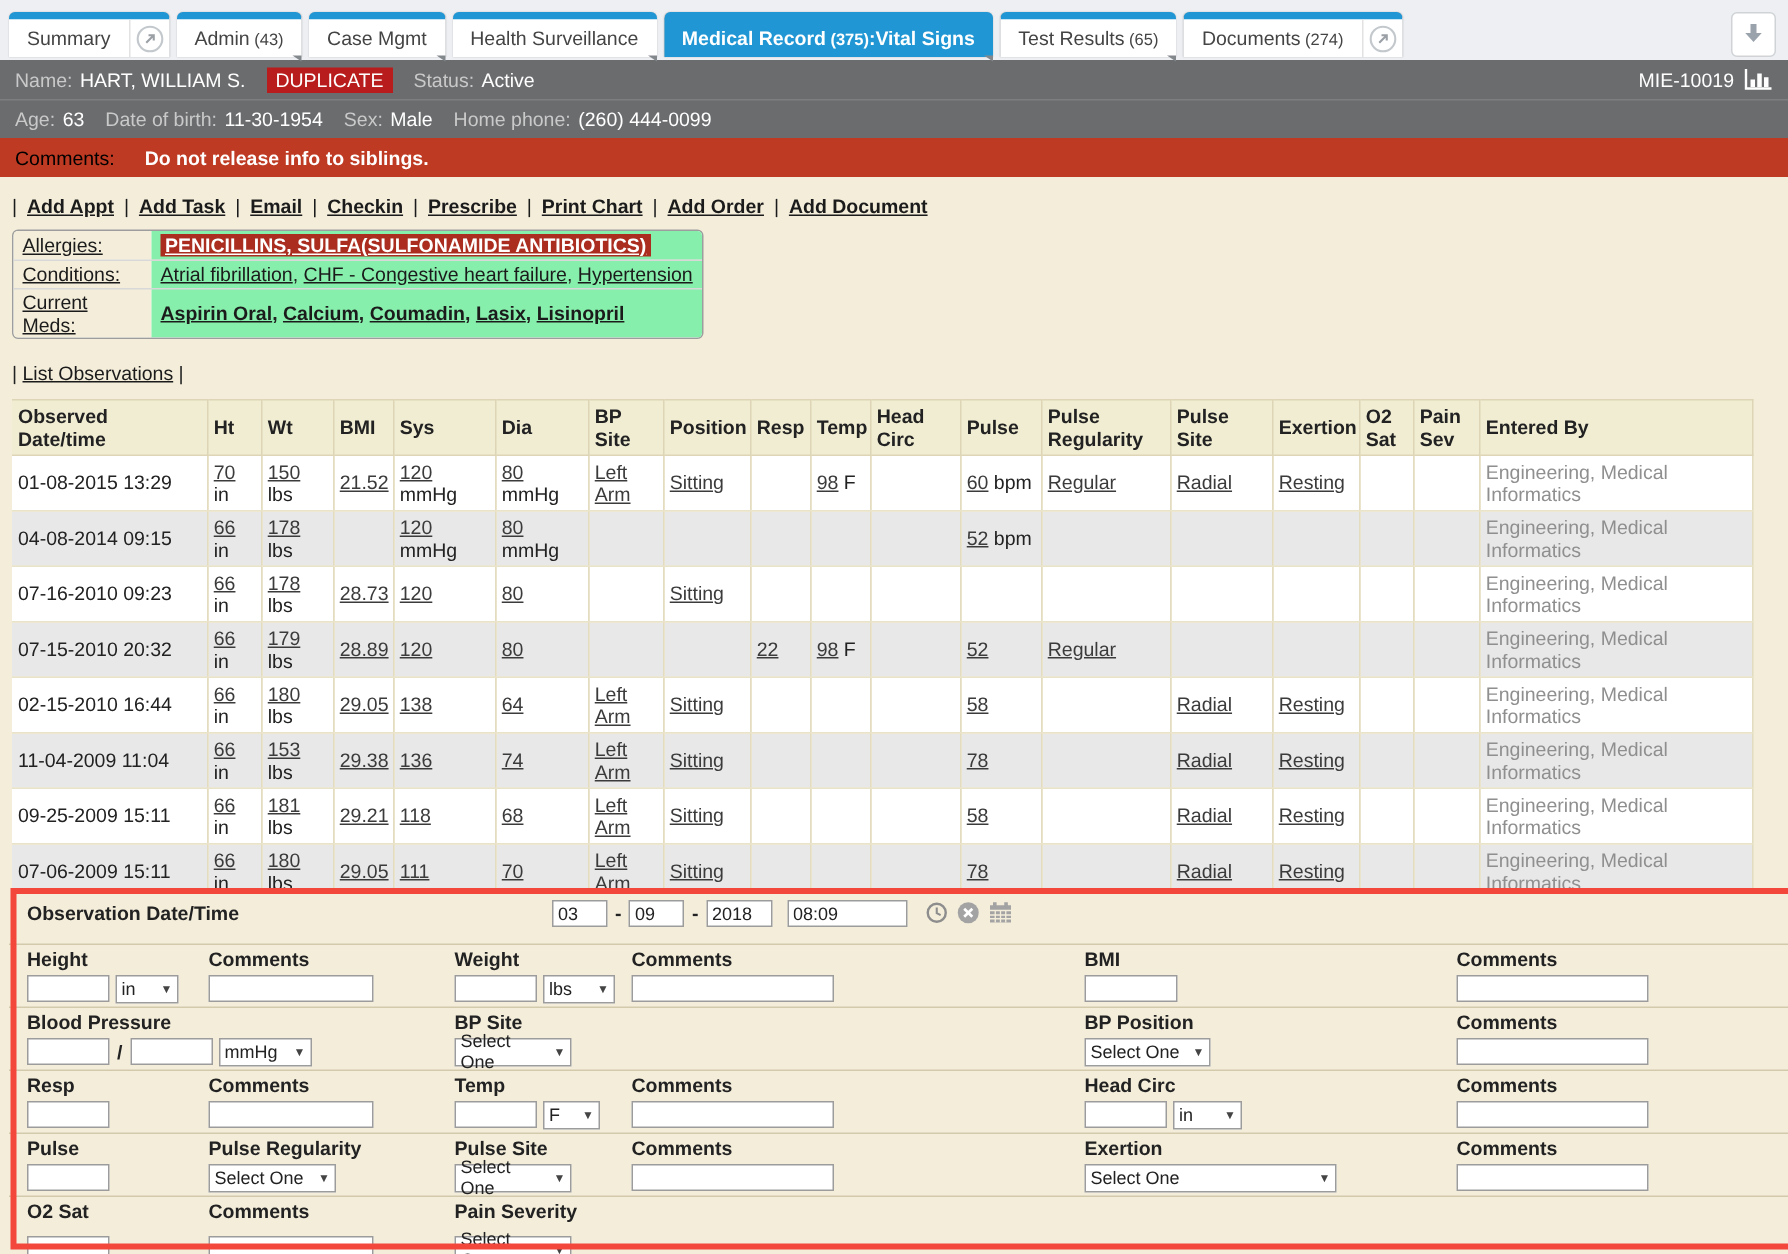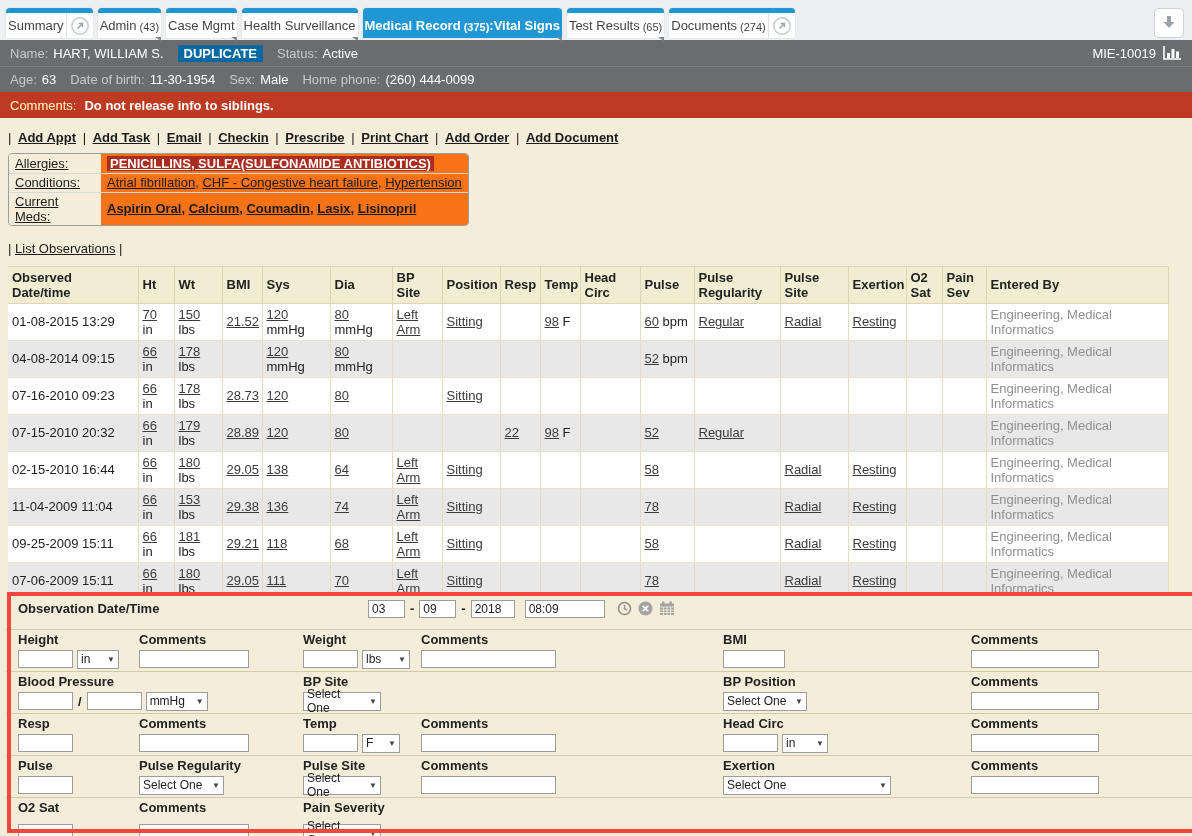--- a/index.html
+++ b/index.html
@@ -18,21 +18,21 @@
     padding:0 8px 2px 6px; position:relative;
   }
   .tabs { display:flex; gap:5px; align-items:flex-end; flex:1; }
   .tabgroup {
     display:flex; background:#fff; border-radius:4px 4px 0 0;
     border-top:5px solid #2097d4; height:30px; position:relative;
     box-shadow:0 0 1px rgba(0,0,0,.25);
   }
   .tabgroup.active { background:#2097d4; }
   .tab {
-    padding:0 2px; display:flex; align-items:center; cursor:pointer;
+    padding:0 12px; display:flex; align-items:center; cursor:pointer;
     color:#444; white-space:nowrap;
   }
   .tabgroup.active .tab { color:#fff; font-weight:bold; }
   .tab .cnt { font-size:11px; margin-left:3px; position:relative; top:1px; }
   .popseg {
     width:27px; display:flex; align-items:center; justify-content:center;
     border-left:1px solid #e2e2e2; cursor:pointer;
   }
   .tabgroup.notch:after {
     content:""; position:absolute; right:0; bottom:-3px;
@@ -44,44 +44,44 @@
     cursor:pointer; padding:0; margin-left:8px;
   }
 
   
   .bar { display:flex; align-items:center; padding:0 10px; height:26px;text-align:right; }
   .bar-name, .bar-demo { background:#6b6c6e; color:#fff; }
   .bar-demo { border-top:1px solid #7d7e80; }
   .bar .lbl { color:#c9c9c9; margin-right:5px; }
   .bar .val { color:#fff; font-weight:normal; margin-right:14px; }
   .dup {
-    background:#0369a1; color:#fff; font-weight:bold; padding:1px 6px;
+    background:#b91c1c; color:#fff; font-weight:normal; padding:1px 6px;
     margin-right:14px; cursor:pointer;
   }
   .spacer { flex:1; }
   .bar-comments { background:#bf3a22; color:#fff; }
-  .bar-comments .lbl-red { color:#fef9c3; margin-right:8px; }
+  .bar-comments .lbl-red { color:#000000; margin-right:20px; }
   .bar-comments .val { font-weight:bold; }
 
   
   .content { padding:0 0 0 6px; }
   a { color:#1b1b1b; text-decoration:underline; cursor:pointer; }
   .actions { margin:12px 0 6px 2px; }
   .actions a { margin:0 3px; font-weight:bold; }
   .actions .pipe { color:#1b1b1b; }
 
   .sumbox-wrap {
     display:inline-block; border:1px solid #9d9d9d; border-radius:4px;
     background:#fff; overflow:hidden; margin:2px 0 4px 2px;
   }
   .sumbox { border-collapse:collapse; }
   .sumbox td { padding:1px 6px; height:19px; vertical-align:middle; }
   .sumbox tr + tr td { border-top:1px solid #d8d8d8; }
   .sb-l { background:#f3edda; width:92px; }
-  .sb-v { background:#f97316; min-width:360px; font-weight:bold; }
+  .sb-v { background:#86efac; min-width:360px; font-weight:bold; }
   .allergy-hl { background:#ab2d20; padding:0 3px; display:inline-block; }
   .allergy-hl a { color:#fff; font-weight:bold; }
   .sb-cond { font-weight:normal; }
   .sb-cond a { font-weight:normal; }
 
   .listobs { margin:8px 0 10px 2px; }
 
   
   table.obs { border-collapse:collapse; table-layout:fixed; width:1160px; margin-left:2px; }
   table.obs th {

